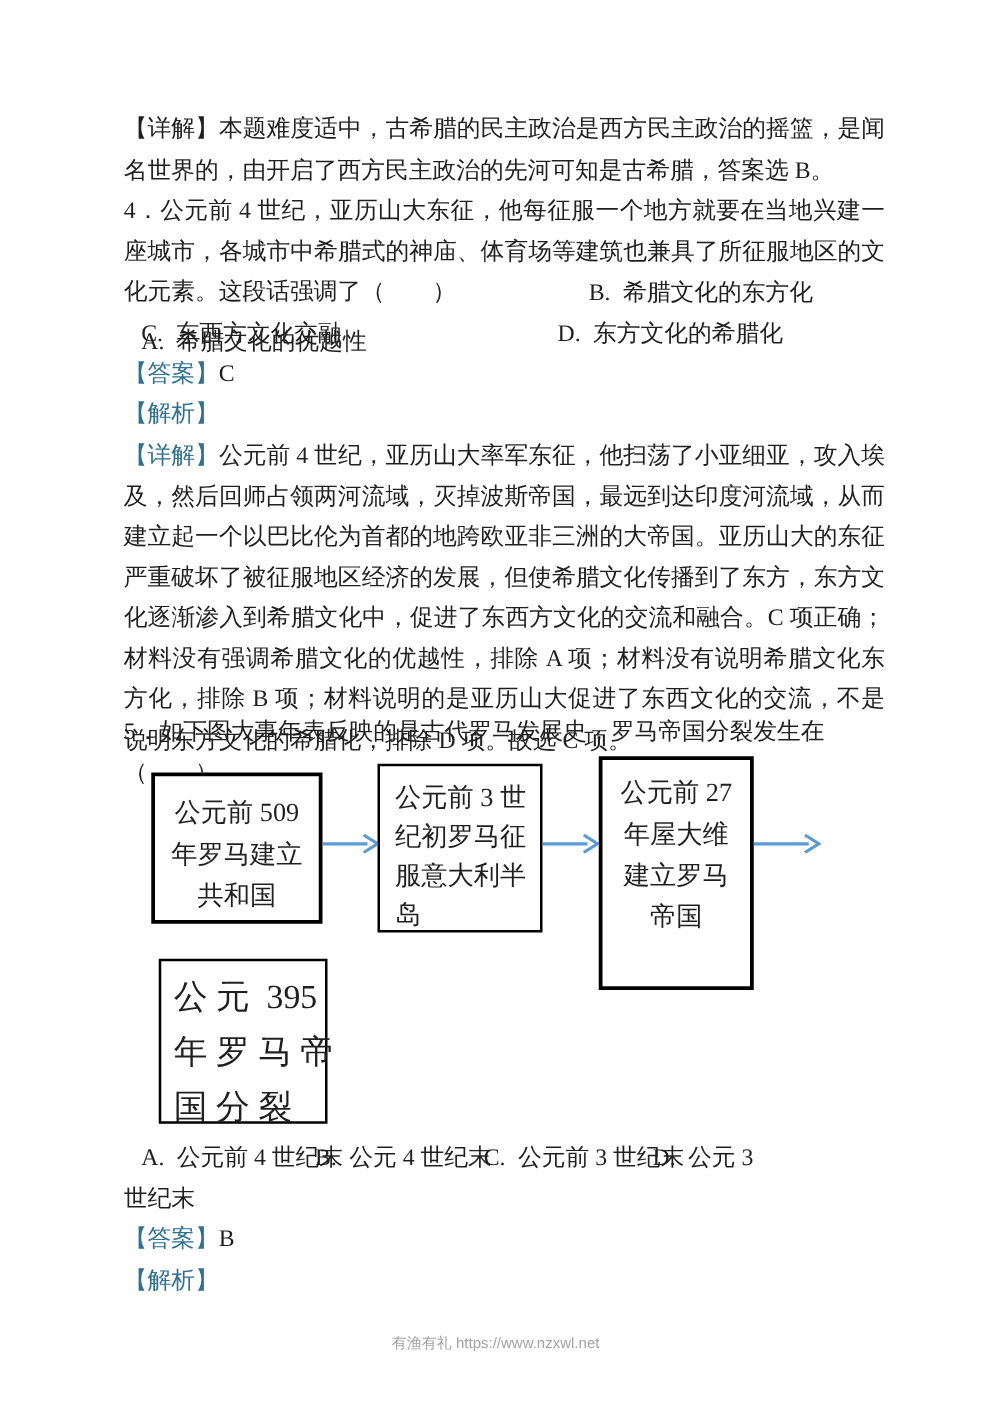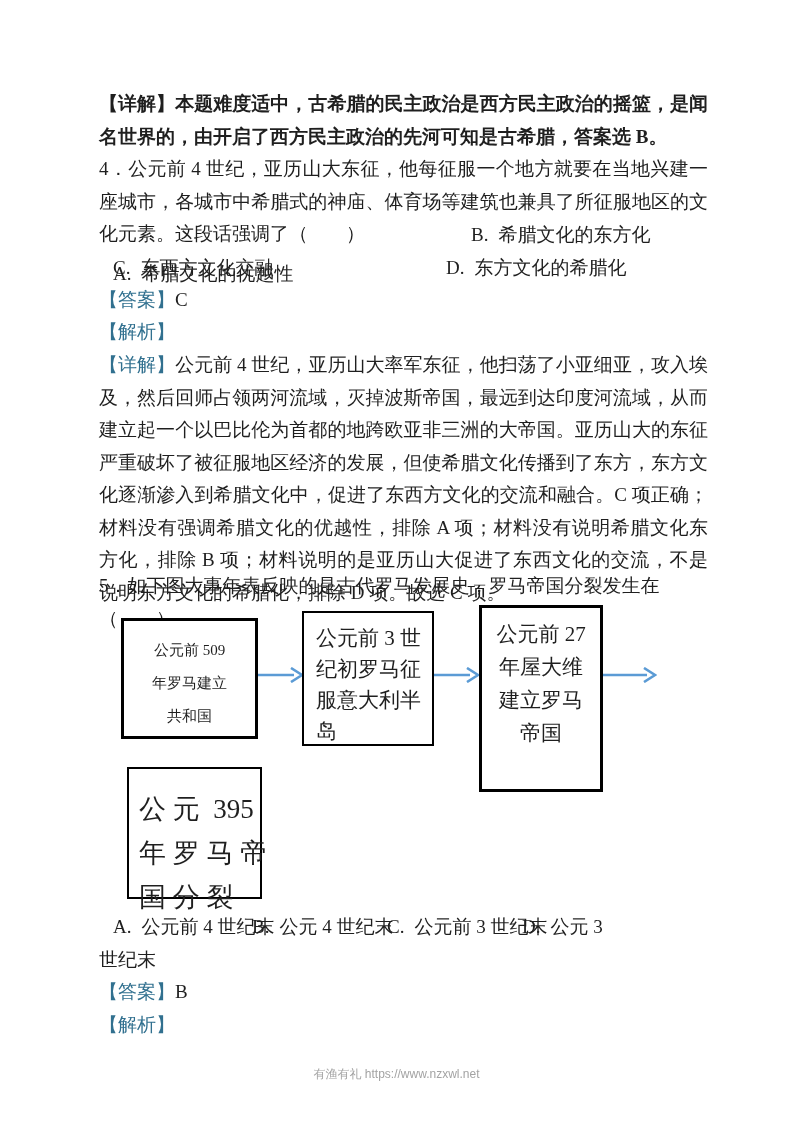--- a/index.html
+++ b/index.html
@@ -12,37 +12,37 @@
   .just{text-align:justify;}
   .label-blue{color:#31708f;}
   .ansline .ans{color:#1f1f1f;}
   .optrow{position:relative;height:32.5px;}
   .opt{position:absolute;top:0;white-space:nowrap;}
   .opt .okey{margin-right:10px;}
   
   .fbox{position:absolute;background:#fff;box-sizing:border-box;color:#1f1f1f;}
   .fbox .bline{white-space:pre;}
   .b1{left:121px;top:618px;width:137px;height:121px;border:3px solid #000;
-      font-size:15px;line-height:33px;text-align:center;padding-top:13px;}
+      font-size:21px;line-height:33px;text-align:center;padding-top:13px;}
   .b2{left:302px;top:611px;width:132px;height:135px;border:2px solid #000;
       font-size:21px;line-height:31px;text-align:left;padding:10px 0 0 12px;}
   .b3{left:479px;top:605px;width:124px;height:187px;border:3px solid #000;
       font-size:21px;line-height:33px;text-align:center;padding-top:10px;}
   .b4{left:127px;top:767px;width:135px;height:132px;border:2px solid #000;
-      font-size:27px;line-height:44px;text-align:left;padding:18px 0 0 10px;}
+      font-size:27px;line-height:44px;text-align:left;padding:6px 0 0 10px;}
   .arrow{position:absolute;height:16px;}
   .footer{position:absolute;left:0;right:0;top:1066px;text-align:center;
       font-family:"Liberation Sans","DejaVu Sans",sans-serif;
       font-size:12px;color:#a3a3a3;}
   .footer a{color:#a3a3a3;text-decoration:none;}
 </style>
 </head>
 <body>
 
-<div class="blk just" style="top:88px;font-weight:bold;"><span>【详解】</span><span>本题难度适中，古希腊的民主政治是西方民主政治的摇篮，是闻名世界的，由开启了西方民主政治的先河可知是古希腊，答案选 B。</span></div>
+<div class="blk just" style="top:88px;"><span>【详解】</span><span>本题难度适中，古希腊的民主政治是西方民主政治的摇篮，是闻名世界的，由开启了西方民主政治的先河可知是古希腊，答案选 B。</span></div>
 
 <div class="blk just" style="top:153px;">4．公元前 4 世纪，亚历山大东征，他每征服一个地方就要在当地兴建一座城市，各城市中希腊式的神庙、体育场等建筑也兼具了所征服地区的文化元素。这段话强调了（　　）</div>
 
 <div class="blk" style="top:219px;">
   <div class="optrow">
     <span class="opt" style="left:14px;margin-top:39px;"><span class="okey">A.</span><span>希腊文化的优越性</span></span>
     <span class="opt" style="left:347px;margin-left:25px;"><span class="okey">B.</span><span>希腊文化的东方化</span></span>
   </div>
   <div class="optrow">
     <span class="opt" style="left:14px;"><span class="okey">C.</span><span>东西方文化交融</span></span>

